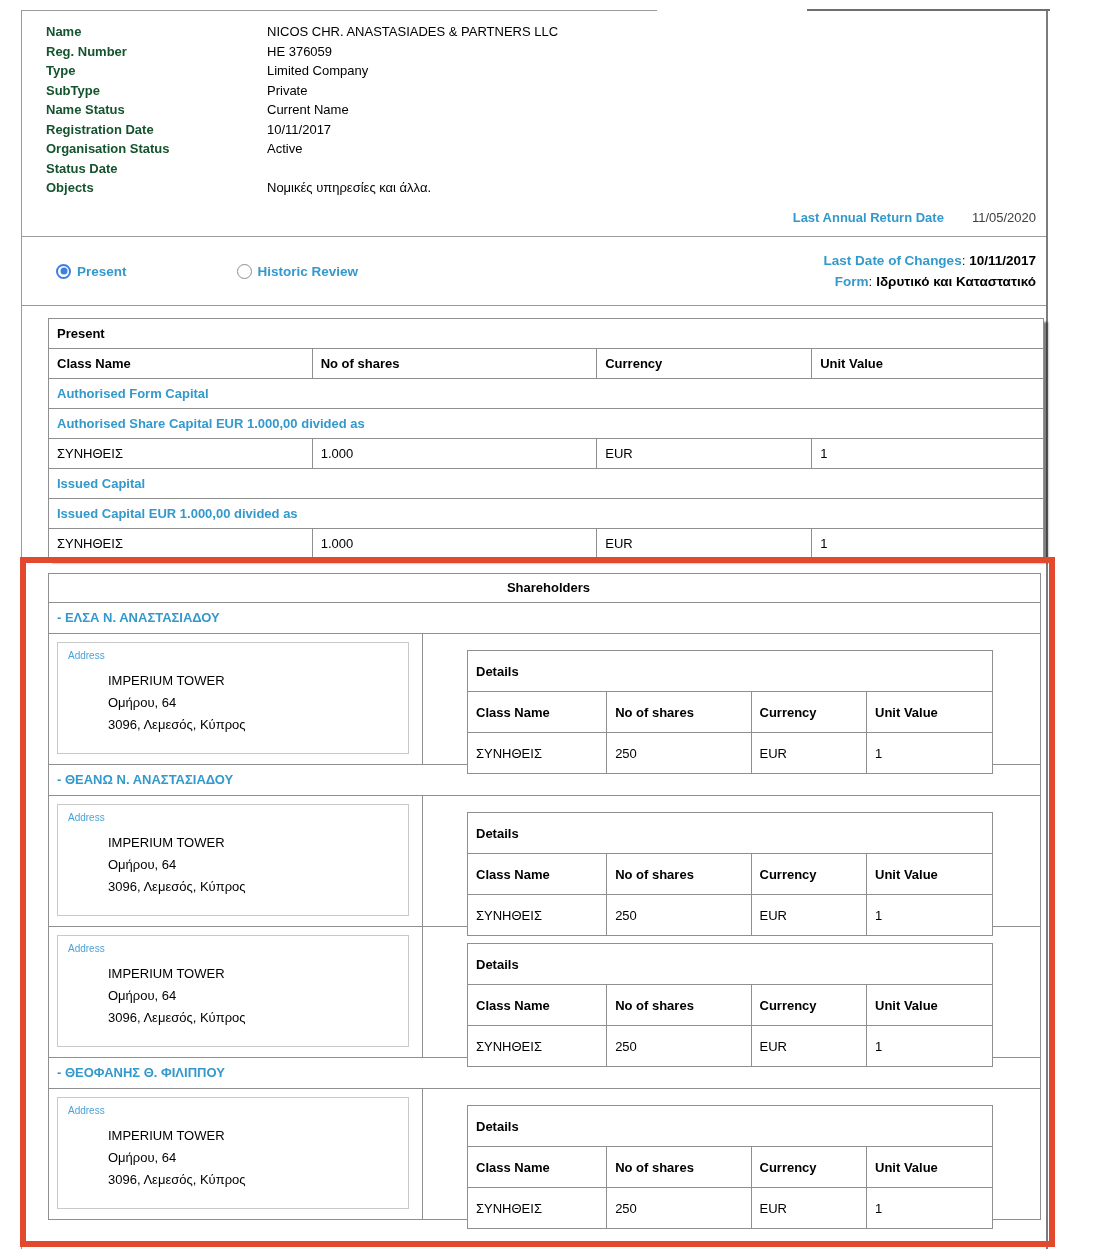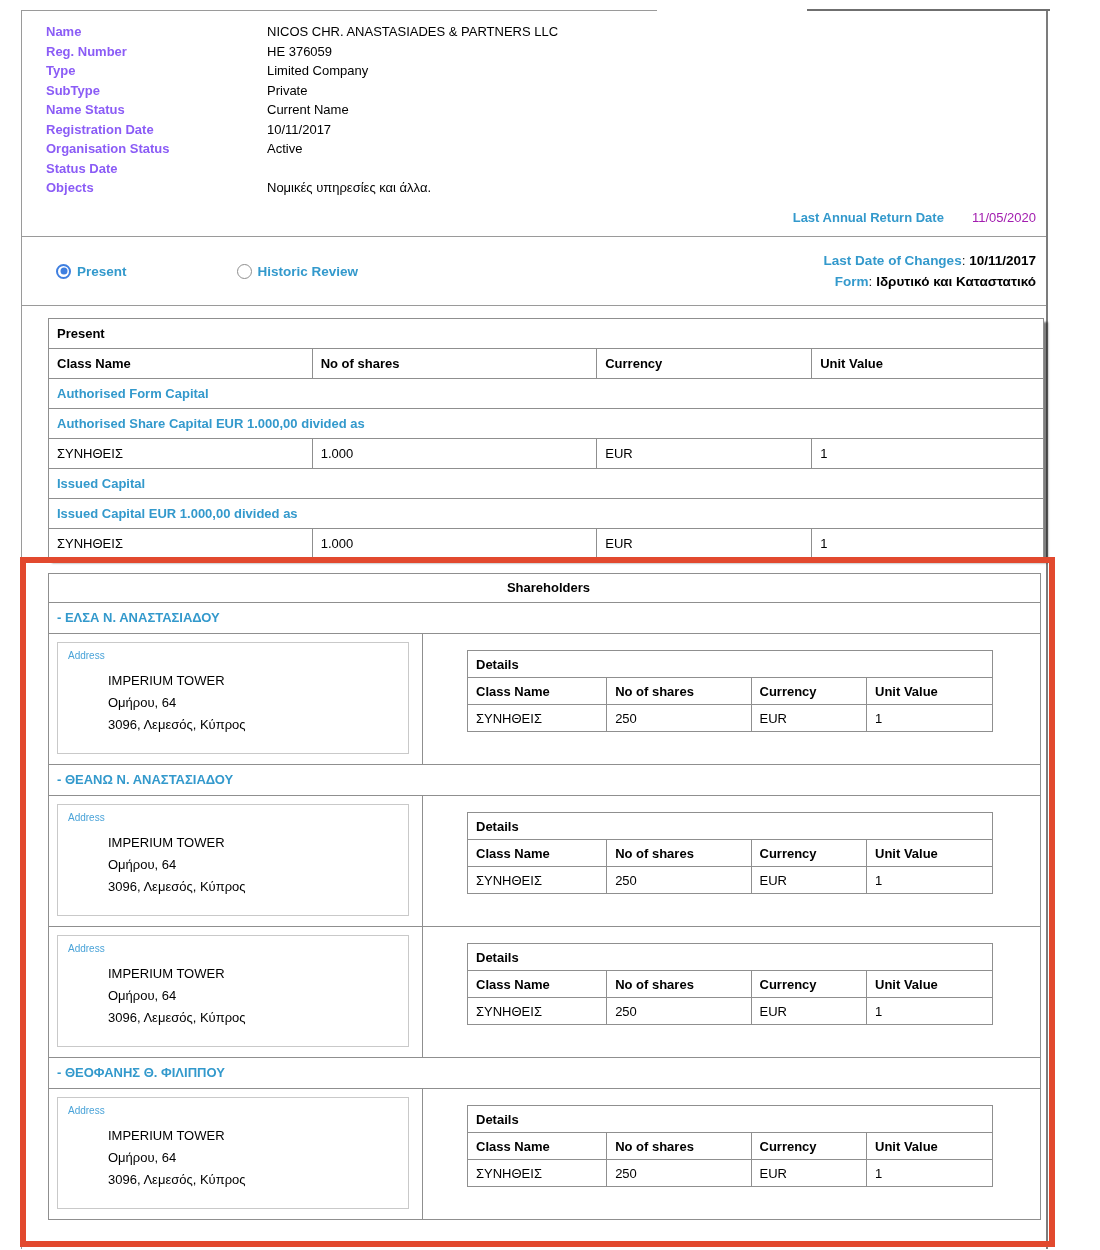--- a/index.html
+++ b/index.html
@@ -10,25 +10,25 @@
   }
   .top-seg1{position:absolute;left:21px;top:10px;width:636px;height:1px;background:#9a9a9a;}
   .top-seg2{position:absolute;left:807px;top:9px;width:243px;height:2px;background:#6f6f6f;}
   .outer{
     position:absolute;left:21px;top:11px;width:1027px;height:1238px;box-sizing:border-box;
     border-left:1px solid #9a9a9a;border-right:2px solid #7c7c7c;background:#fff;
   }
   
   .info-section{position:relative;height:226px;box-sizing:border-box;border-bottom:1px solid #9a9a9a;padding-top:11px;}
   .info-row{display:flex;line-height:19.5px;}
-  .info-label{margin-left:24px;width:210px;color:#8b5cf6;font-weight:bold;flex:none;}
+  .info-label{margin-left:24px;width:210px;color:#14532d;font-weight:bold;flex:none;}
   .info-value{color:#000;margin-left:11px;}
   .lar-row{position:absolute;right:10px;top:199px;white-space:nowrap;}
   .lar-label{color:#3399cc;font-weight:bold;}
-  .lar-value{margin-left:28px;color:#a21caf;}
+  .lar-value{margin-left:28px;color:#404040;}
   
   .review-section{height:69px;box-sizing:border-box;border-bottom:1px solid #9a9a9a;display:flex;align-items:center;}
   .radio-item{display:inline-flex;align-items:center;cursor:pointer;}
   .radio-item.first{margin-left:34px;}
   .radio-item.second{margin-left:110px;}
   .radio{box-sizing:border-box;width:15px;height:15px;border:1px solid #8e8e8e;border-radius:50%;background:#fff;display:inline-block;position:relative;flex:none;}
   .radio.selected{border:2px solid #3f7fe0;}
   .radio.selected::after{content:"";position:absolute;left:50%;top:50%;transform:translate(-50%,-50%);width:7px;height:7px;border-radius:50%;background:#3f7fe0;}
   .radio-label{margin-left:6px;color:#3399cc;font-weight:bold;font-size:13.5px;}
   .review-right{margin-left:auto;text-align:right;padding-right:10px;line-height:21px;font-size:13.5px;}
@@ -47,21 +47,21 @@
   .sh-header{height:28px;line-height:28px;padding-left:8px;font-weight:bold;border-bottom:1px solid #8f8f8f;text-align:center;}
   .sh-name-row{height:30px;line-height:30px;padding-left:8px;color:#3399cc;font-weight:bold;border-bottom:1px solid #8f8f8f;}
   .sh-content{display:flex;height:130px;border-bottom:1px solid #8f8f8f;}
   .sh-content:last-child{border-bottom:none;}
   .sh-left{width:374px;box-sizing:border-box;border-right:1px solid #8f8f8f;position:relative;flex:none;}
   .address-box{position:absolute;left:8px;top:8px;width:352px;height:112px;box-sizing:border-box;border:1px solid #c9c9c9;padding:7px 10px;background:#fff;}
   .address-label{color:#4aa3d8;font-size:10px;}
   .address-lines{margin:9px 0 0 40px;line-height:22px;color:#000;}
   .sh-right{flex:1;position:relative;}
   .details-table{position:absolute;left:44px;top:16px;width:526px;}
-  .details-table td{border:1px solid #8f8f8f;padding:0 8px;height:26px;vertical-align:middle;overflow:hidden;white-space:nowrap;}
+  .details-table td{border:1px solid #8f8f8f;padding:7px 8px;height:26px;vertical-align:middle;overflow:hidden;white-space:nowrap;}
   .details-table .title-row td{font-weight:bold;}
   .details-table .head-row td{font-weight:bold;}
   
   .highlight{position:absolute;left:20px;top:557px;width:1035px;height:690px;box-sizing:border-box;border:6px solid #e2492e;pointer-events:none;z-index:50;}
 </style>
 </head>
 <body>
 
 <div class="top-seg1"></div>
 <div class="top-seg2"></div>

